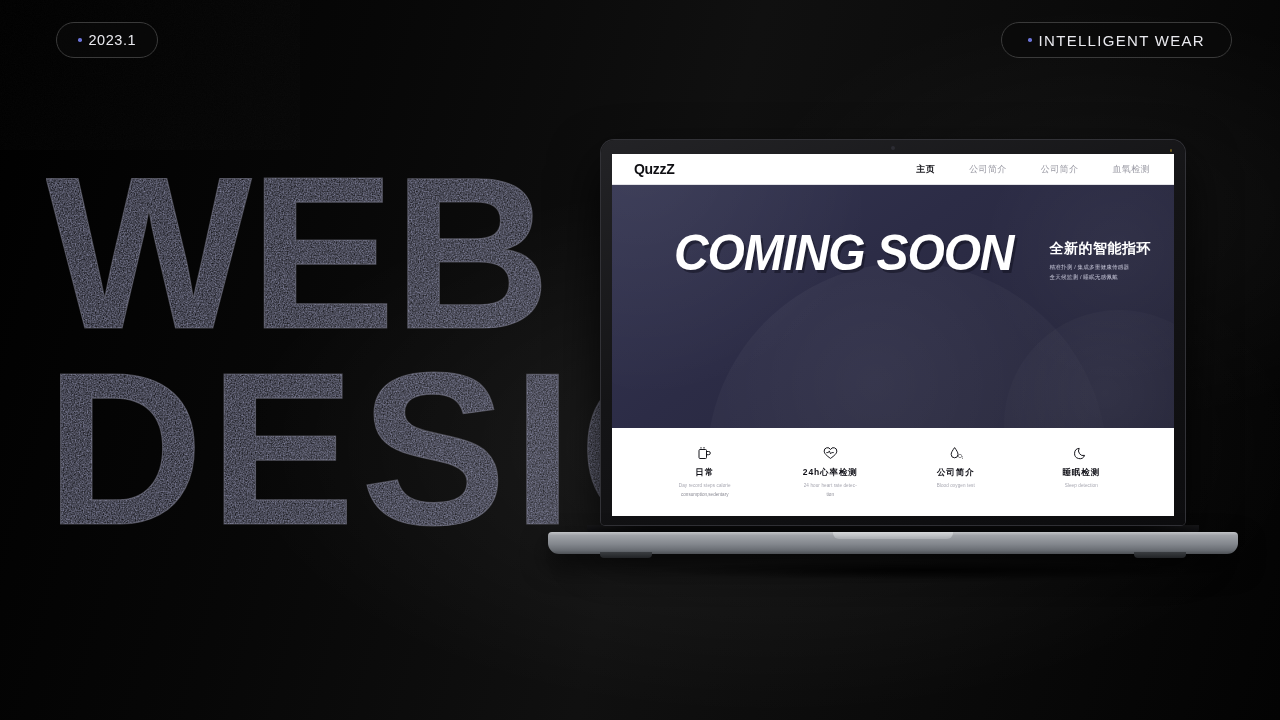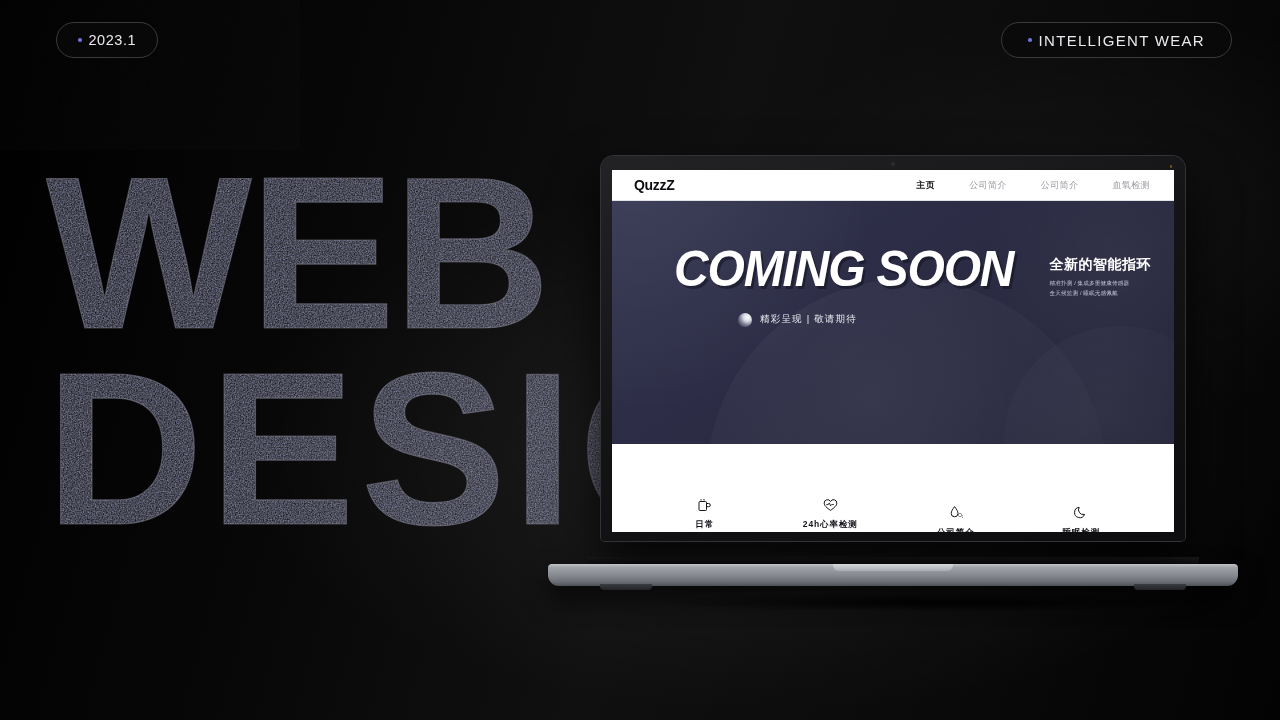--- a/index.html
+++ b/index.html
@@ -39,21 +39,21 @@
     width:3.5px; height:3.5px; border-radius:50%;
     background:#6b73d8; flex:0 0 auto;
   }
   .badge.wide { padding:16px 26px; font-size:15px; letter-spacing:1.3px; }
 
   
   #laptop { position:absolute; left:548px; top:140px; width:690px; z-index:20; }
 
   .lid {
     position:relative;
-    width:584px; margin:16px auto;
+    width:584px; margin:0 auto;
     background:linear-gradient(160deg,#232326 0%,#141416 45%,#0d0d0f 100%);
     border-radius:13px 13px 4px 4px;
     padding:14px 11px 9px;
     box-shadow:0 0 0 1px #323237, 0 22px 50px rgba(0,0,0,.85);
   }
   .camera {
     position:absolute; top:6px; left:50%; transform:translateX(-50%);
     width:4px; height:4px; border-radius:50%;
     background:#2c2c33;
   }
@@ -125,21 +125,21 @@
   .sphere {
     width:14px; height:14px; border-radius:50%;
     background:radial-gradient(circle at 68% 30%, #ffffff 0%, #d8d8e4 30%, #6d6d85 62%, #2c2c42 100%);
     flex:0 0 auto;
   }
   .tagline span { font-size:9.5px; color:#eaeaf2; letter-spacing:1.2px; white-space:nowrap; }
 
   
   .features {
     height:107px; background:#fff;
-    display:flex; align-items:flex-end;
+    display:flex; align-items:flex-start;
     padding:16px 30px 0;
   }
   .feat { flex:1; text-align:center; padding:0 6px; }
   .feat .ico {
     height:18px; display:flex; align-items:center; justify-content:center;
     margin-bottom:5px; color:#16161c;
   }
   .feat .ico svg { display:block; }
   .feat .t-cn { font-size:8.5px; font-weight:700; color:#111118; letter-spacing:.9px; white-space:nowrap; }
   .feat .t-en { font-size:4.6px; color:#a6a6b0; line-height:1.6; margin-top:3px; letter-spacing:.1px; }
@@ -261,24 +261,20 @@
 
           <div class="hero-inner">
             <h1 class="coming">COMING SOON</h1>
             <div class="hero-side">
               <h4>全新的智能指环</h4>
               <p>精准扑测 / 集成多重健康传感器</p>
               <p>全天候监测 / 睡眠无感佩戴</p>
             </div>
           </div>
 
-          <div class="tagline">
-            <span class="sphere"></span>
-            <span>精彩呈现 | 敬请期待</span>
-          </div>
         </section>
 
         <section class="features">
 
           <div class="feat">
             <div class="ico">
               <svg width="13" height="15" viewBox="0 0 13 15" fill="none" stroke="currentColor" stroke-width="1">
                 <rect x="1" y="3.5" width="7.5" height="9" rx="1"></rect>
                 <path d="M8.5 5.5h2.2a1.4 1.4 0 0 1 0 3.2H8.5"></path>
                 <path d="M3 1.2v1.3M6 1v1.5"></path>

